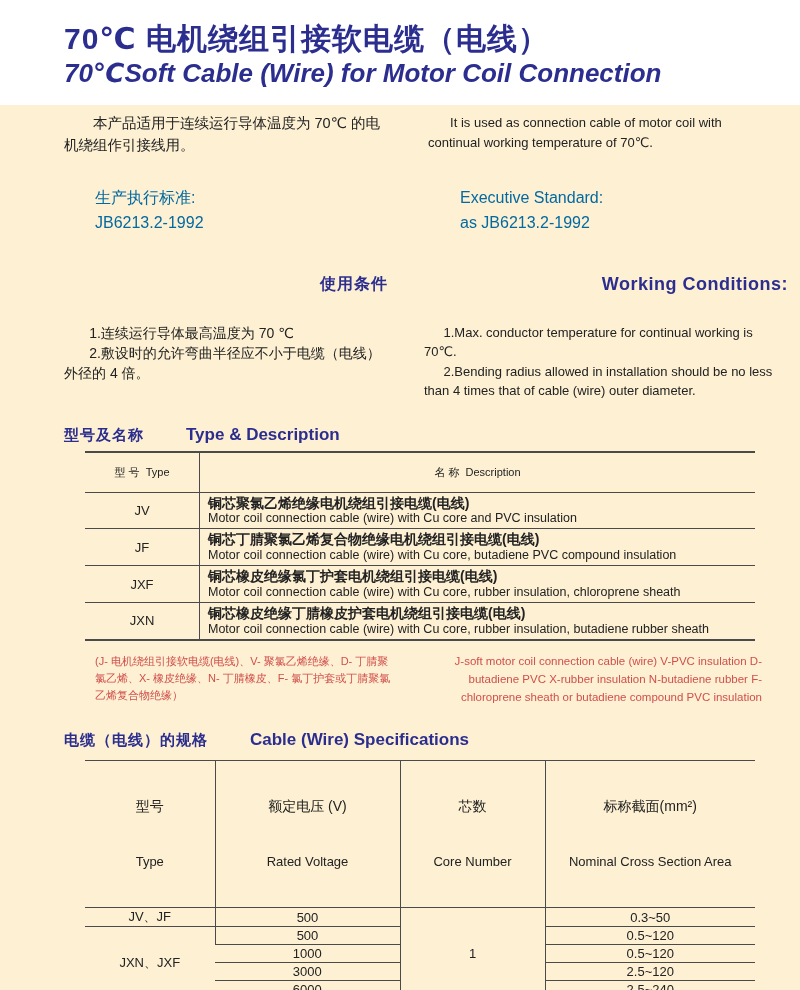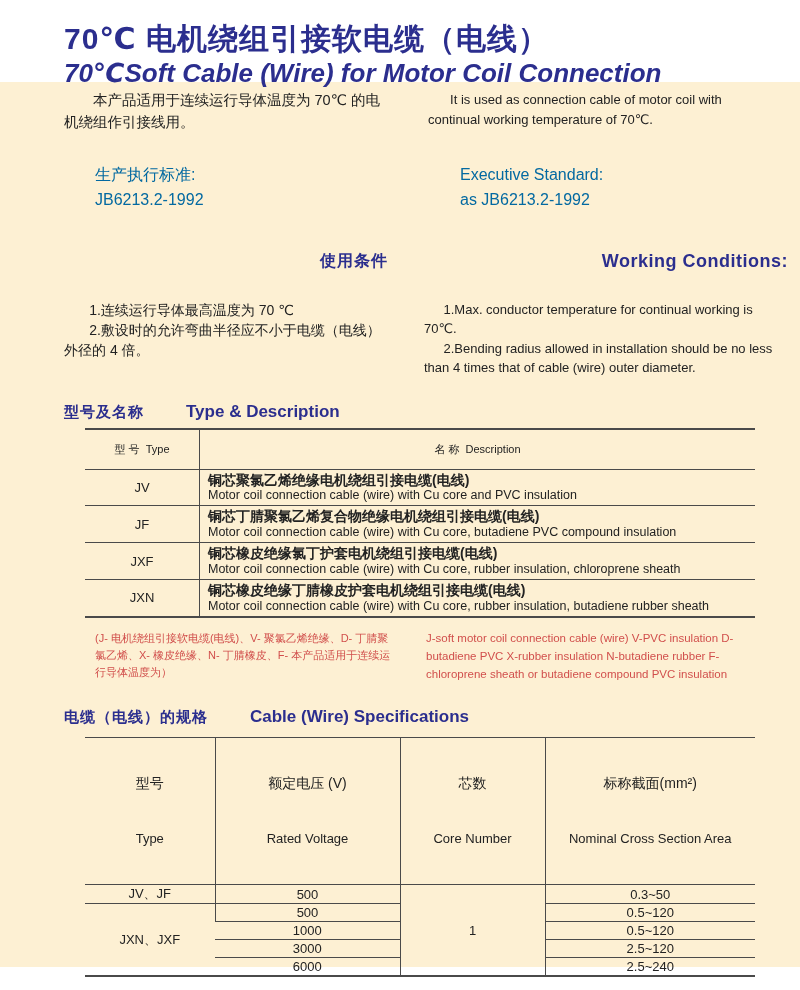--- a/index.html
+++ b/index.html
@@ -1,21 +1,21 @@
 <!DOCTYPE html>
 <html><head>
 <meta charset="utf-8">
 <style>
   html,body{margin:0;padding:0;}
   body{
     width:800px;height:990px;background:#ffffff;
     font-family:"Liberation Sans","DejaVu Sans",sans-serif;
     color:#2b2b2b;overflow:hidden;
   }
-  .masthead{height:82px;background:#ffffff;padding-left:64px;box-sizing:border-box;}
+  .masthead{height:105px;background:#ffffff;padding-left:64px;box-sizing:border-box;}
   .title-zh{margin:0;padding-top:22px;font-size:30px;line-height:1.1;font-weight:bold;color:#2b2e8e;letter-spacing:1px;}
   .title-en{margin:5px 0 0 0;font-size:26px;line-height:1.05;font-weight:bold;font-style:italic;color:#2b2e8e;}
   .sheet{background:#fdf0d3;height:885px;box-sizing:border-box;padding-top:8px;}
   .row{display:flex;}
   .col-l{width:400px;box-sizing:border-box;}
   .col-r{width:400px;box-sizing:border-box;}
   .intro-zh{margin:0 0 0 64px;width:330px;font-size:14.5px;line-height:1.5;text-indent:2em;color:#222;}
   .intro-en{margin:0 0 0 28px;width:340px;font-size:13px;line-height:1.55;text-indent:1.7em;color:#222;}
   .std-row{margin-top:28px;}
   .std{font-size:16px;line-height:1.6;color:#0369a1;}
@@ -40,21 +40,21 @@
   .type-table th,.type-table td{border-bottom:1.5px solid #4a4a4a;font-weight:normal;}
   .type-table .c1{width:112px;text-align:center;border-right:1.5px solid #4a4a4a;}
   .type-table thead th{height:37px;font-size:11px;color:#222;white-space:pre;}
   .type-table td.c1{font-size:13px;color:#222;}
   .type-table td.desc{padding:2px 8px;height:30px;}
   .desc .zh-line{font-size:14px;line-height:1.2;color:#222;font-weight:bold;}
   .desc .en-line{font-size:12.5px;line-height:1.2;color:#222;}
   .footnote-row{margin-top:12px;}
   .footnote{margin:0;color:#d14f4c;line-height:1.55;}
   .footnote-zh{margin-left:95px;width:300px;font-size:11px;}
-  .footnote-en{margin-left:26px;width:336px;font-size:11.5px;}
+  .footnote-en{margin-left:26px;width:336px;font-size:11.5px;text-align:right;}
   .spec-table{margin-top:10px;border-top:1.5px solid #4a4a4a;border-bottom:2px solid #4a4a4a;}
   .spec-table th,.spec-table td{border-bottom:1.5px solid #4a4a4a;font-weight:normal;padding:0;}
   .spec-table th+th,.spec-table td+td{border-left:1.5px solid #4a4a4a;}
   .spec-table col.c-type{width:130px;}
   .spec-table col.c-volt{width:185px;}
   .spec-table col.c-core{width:145px;}
   .spec-table col.c-sect{width:210px;}
   .spec-table thead th{height:44px;vertical-align:middle;text-align:center;color:#222;white-space:pre;}
   .spec-table thead .zh-h{font-size:14px;line-height:1.4;}
   .spec-table thead .en-h{font-size:13px;line-height:1.4;}
@@ -157,21 +157,21 @@
         <td class="desc">
           <div class="zh-line">铜芯橡皮绝缘丁腈橡皮护套电机绕组引接电缆(电线)</div>
           <div class="en-line">Motor coil connection cable (wire) with Cu core, rubber insulation, butadiene rubber sheath</div>
         </td>
       </tr>
     </tbody>
   </table>
 
   <div class="row footnote-row">
     <div class="col-l">
-      <p class="footnote footnote-zh">(J- 电机绕组引接软电缆(电线)、V- 聚氯乙烯绝缘、D- 丁腈聚氯乙烯、X- 橡皮绝缘、N- 丁腈橡皮、F- 本产品适用于连续运行导体温度为）</p>
+      <p class="footnote footnote-zh">(J- 电机绕组引接软电缆(电线)、V- 聚氯乙烯绝缘、D- 丁腈聚氯乙烯、X- 橡皮绝缘、N- 丁腈橡皮、F- 氯丁护套或丁腈聚氯乙烯复合物绝缘）</p>
     </div>
     <div class="col-r">
       <p class="footnote footnote-en">J-soft motor coil connection cable (wire)  V-PVC insulation  D-butadiene PVC  X-rubber insulation  N-butadiene rubber  F-chloroprene sheath or butadiene compound PVC insulation</p>
     </div>
   </div>
 
   <div class="section-heading">
     <span class="zh">电缆（电线）的规格</span>
     <span class="en">Cable (Wire) Specifications</span>
   </div>

